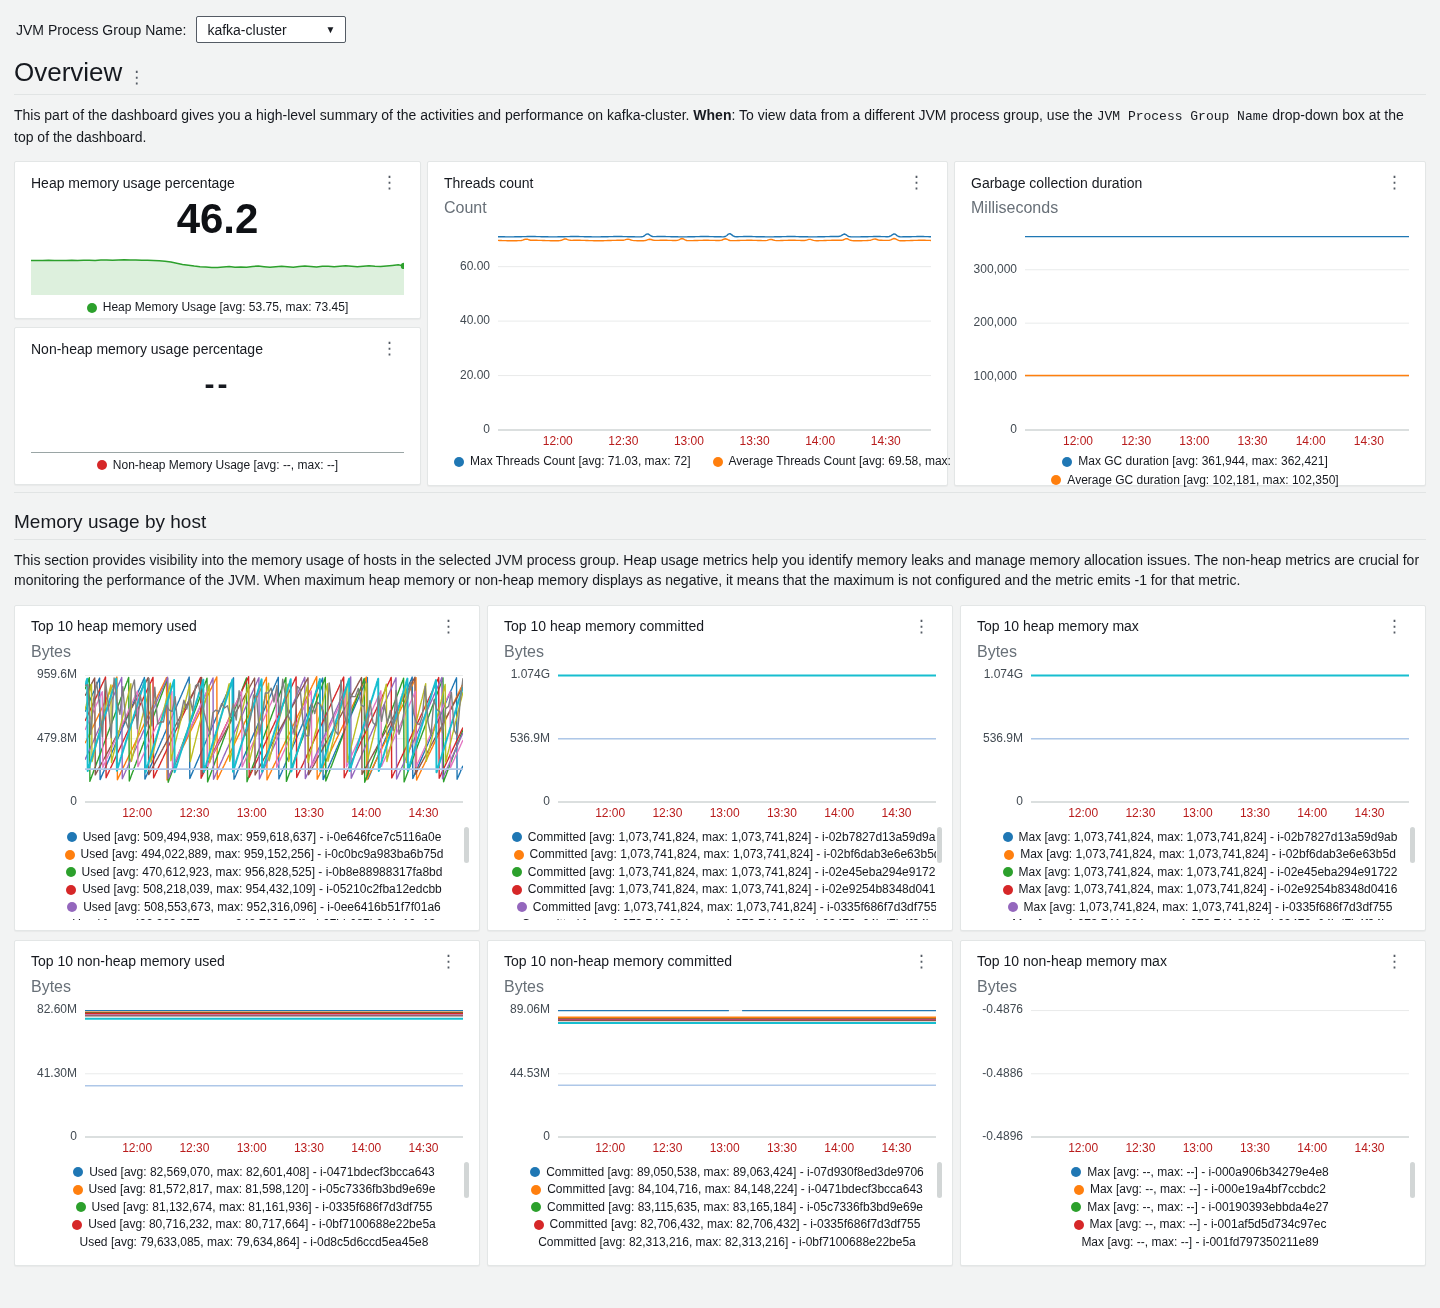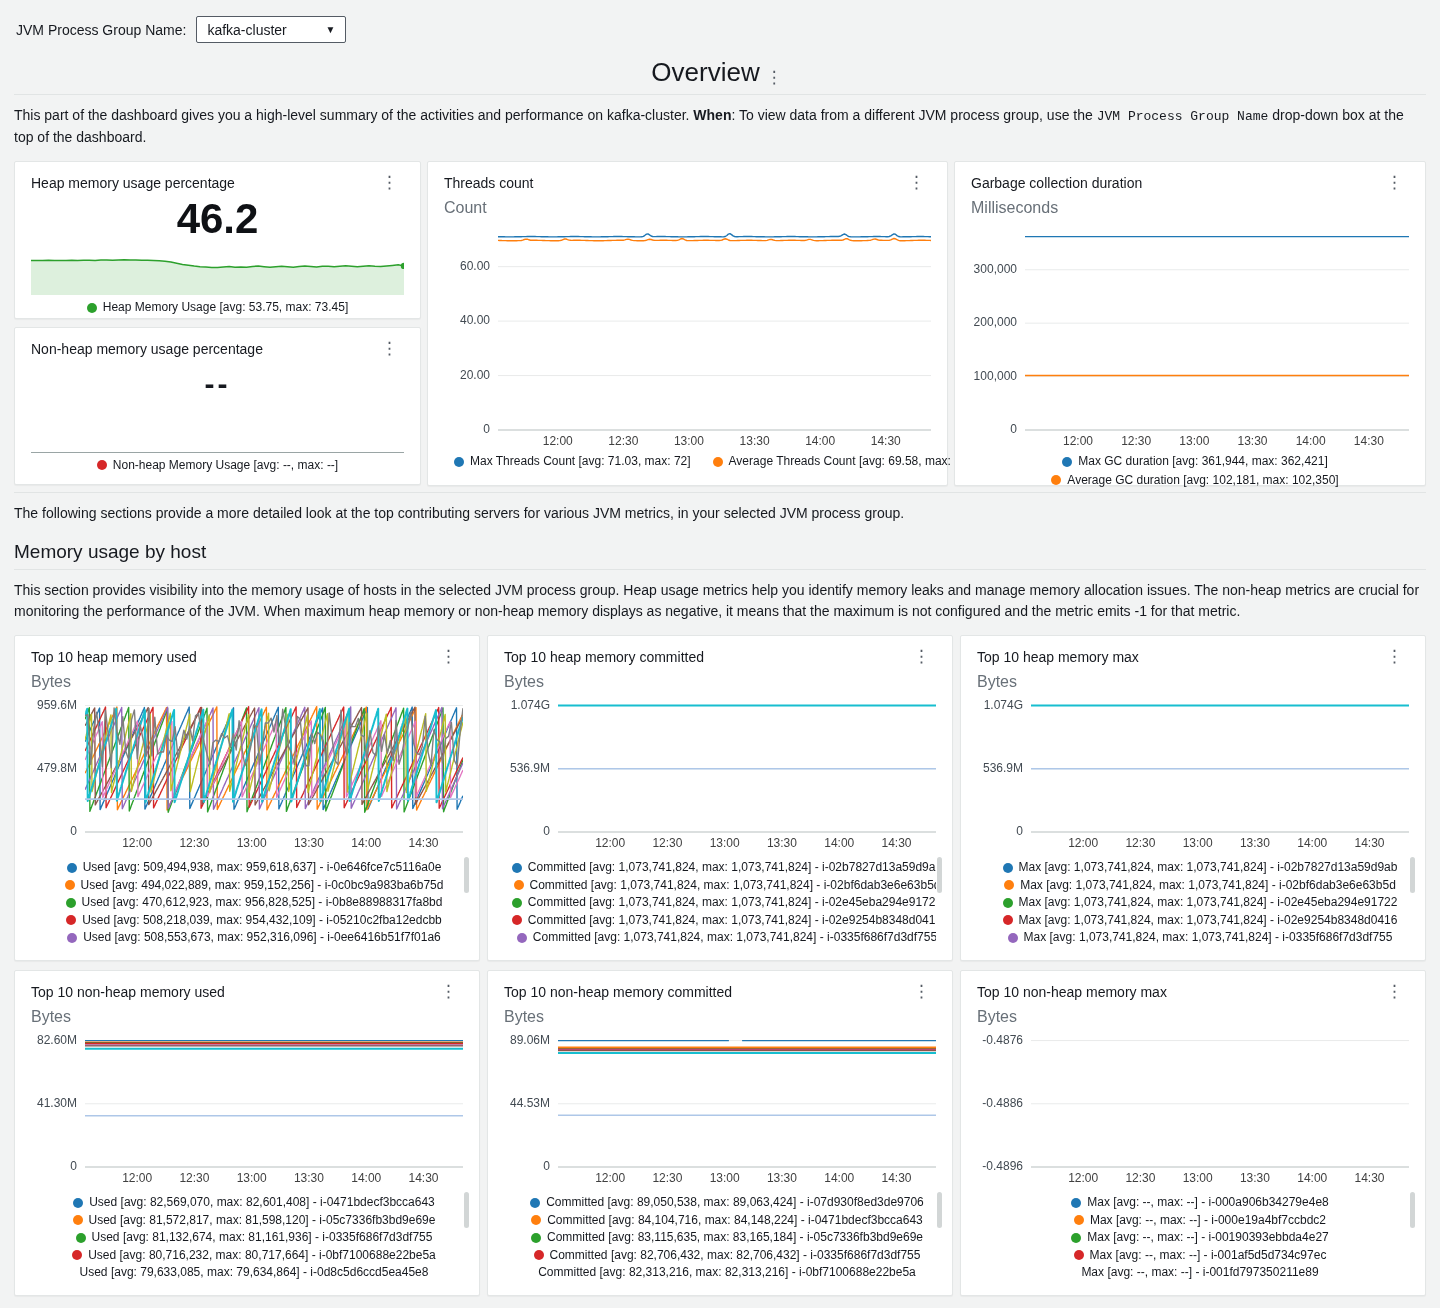--- a/index.html
+++ b/index.html
@@ -15,21 +15,21 @@
   .control-row { display:flex; align-items:center; gap:10px; margin:4px 0 14px 2px; }
   .control-row label { font-size:14px; }
   .select {
     display:flex; align-items:center; justify-content:space-between;
     width:150px; height:27px; padding:0 10px; background:#fff;
     border:1px solid #545b64; border-radius:2px; cursor:pointer; font-size:14px;
   }
   .select .caret { font-size:10px; color:#16191f; }
 
   
-  .section-head { display:flex; align-items:flex-end; justify-content:center; margin-top:6px; }
+  .section-head { display:flex; align-items:flex-end; justify-content:flex-start; margin-top:6px; }
   h1 { font-size:26px; font-weight:400; margin:0; color:#16191f; }
   h2 { font-size:19px; font-weight:500; margin:18px 0 0 0; color:#16191f; }
   .rule { border:none; border-top:1px solid #e1e4e4; margin:6px 0 10px 0; }
   p.desc { margin:2px 0 14px 0; font-size:14px; line-height:1.45; }
   p.desc b { font-weight:700; }
   p.desc code { font-family:"Liberation Mono", monospace; font-size:13px; }
 
   .dots {
     background:none; border:none; color:#545b64; font-size:17px; line-height:1;
     cursor:pointer; padding:2px 6px;
@@ -56,21 +56,21 @@
   .flatline { border-top:1px solid #9aa5a5; margin-top:auto; }
 
   .unit { font-size:16px; color:#687078; margin:6px 0 4px 0; }
   .chart-area { display:flex; flex:none; }
   .ylabels { width:54px; position:relative; flex:none; }
   .ylabel { position:absolute; right:8px; font-size:12px; color:#424a52; white-space:nowrap; }
   .plot { flex:1; position:relative; }
   .threads-card .plot, .gc-card .plot { height:210px; }
   .gcard .plot { height:138px; }
   .xlabels { margin-left:54px; position:relative; height:18px; flex:none; }
-  .xlabel { position:absolute; top:3px; transform:translateX(-50%); font-size:12px; color:#404040; }
+  .xlabel { position:absolute; top:3px; transform:translateX(-50%); font-size:12px; color:#b91c1c; }
 
   .legend { margin-top:4px; }
   .leg-item { display:flex; align-items:center; font-size:12px; color:#16191f; line-height:17.5px; white-space:nowrap;justify-content:center; }
   .dot { width:10px; height:10px; border-radius:50%; margin-right:6px; flex:none; }
   .legend-center { display:flex; justify-content:center; }
   .legend-inline { display:flex; gap:22px; padding-left:10px; }
   .legend-rows { display:flex; flex-direction:column; gap:1px; padding-left:10px; }
   .legend-grid { display:block; height:91px; overflow:hidden; padding-left:14px; position:relative; }
   .legend-wrap { position:relative; margin-top:4px; }
   .scroll-thumb {
@@ -223,21 +223,20 @@
           </div>
           <div class="leg-item">
             <span class="dot" style="background: rgb(255, 127, 14);"></span>
             <span>Average GC duration [avg: 102,181, max: 102,350]</span>
           </div>
         </div>
     </div>
   </div>
 
   <hr class="rule">
-  <p class="desc">The following sections provide a more detailed look at the top contributing servers for various JVM metrics, in your selected JVM process group.</p>
 
   <h2>Memory usage by host</h2>
   <hr class="rule">
   <p class="desc" style="max-width:1412px">This section provides visibility into the memory usage of hosts in the selected JVM process group. Heap usage metrics help you identify memory leaks and manage memory allocation issues. The non-heap metrics are crucial for monitoring the performance of the JVM. When maximum heap memory or non-heap memory displays as negative, it means that the maximum is not configured and the metric emits -1 for that metric.</p>
 
   <div class="grid">
       <div class="card gcard">
         <div class="card-head">
           <span class="card-title">Top 10 heap memory used</span>
           <button class="dots">⋮</button>

